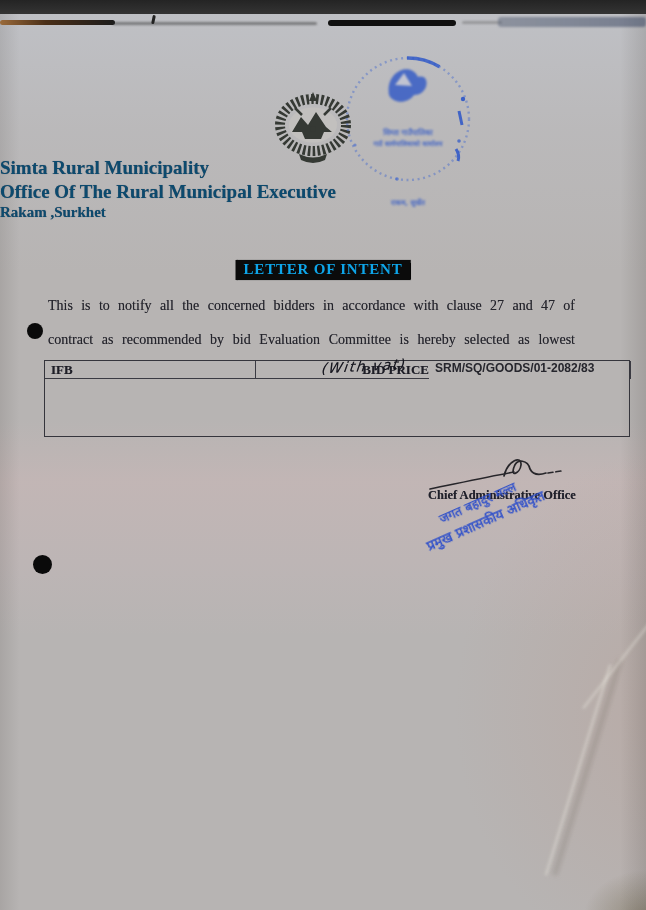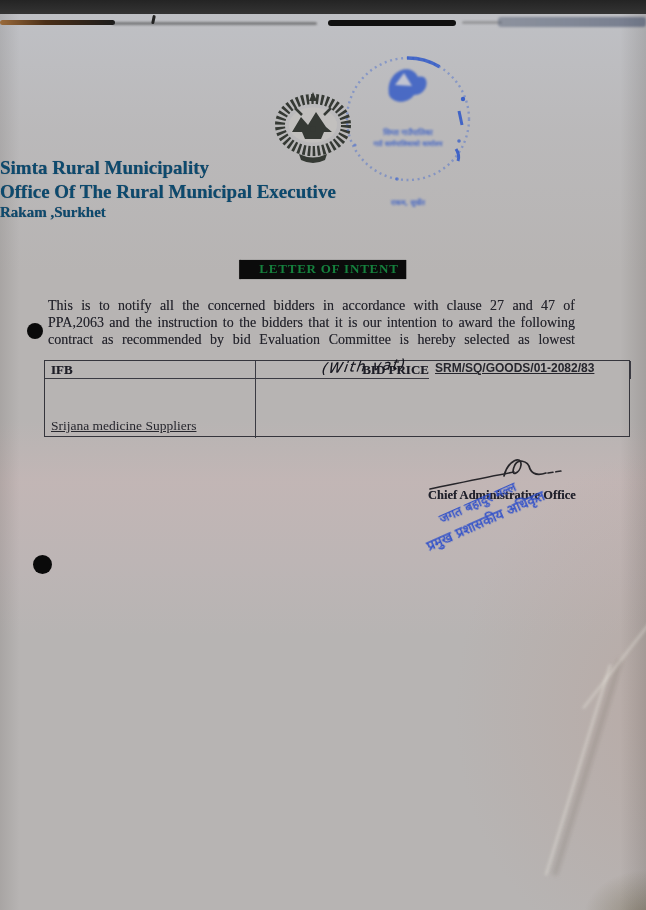--- a/index.html
+++ b/index.html
@@ -23,37 +23,37 @@
 
   
   .ctr{left:0;width:646px;font-weight:bold;color:#0c4a6e;
        text-shadow:0 0 .7px rgba(30,30,45,.55);}
   .h-muni{top:157px;font-size:19px;}
   .h-office{top:181px;font-size:19px;}
   .h-addr1{top:204px;font-size:15px;}
   .h-addr2{top:221px;font-size:15px;}
 
   .loi{left:50%;top:260px;transform:translateX(-50%);background:#0b0b0b;
-       color:#15803d;font-weight:bold;font-size:13px;letter-spacing:.8px;
-       padding:1px 8px 2px 20px;white-space:nowrap;box-shadow:0 0 1px #000;}
+       color:#0ea5e9;font-weight:bold;font-size:15px;letter-spacing:.8px;
+       padding:1px 8px 2px 8px;white-space:nowrap;box-shadow:0 0 1px #000;}
   .dateline{top:280px;font-size:15px;}
 
   .bodyline{left:48px;width:527px;font-size:14px;line-height:17px;
        text-align:justify;text-align-last:justify;color:#24242b;
        text-shadow:0 0 .5px rgba(30,30,45,.5);}
   .bodyline.last{text-align-last:left;}
 
   
   .tbl{left:44px;top:360px;width:586px;height:77px;border:1.6px solid #35353c;
        display:grid;grid-template-columns:211px 173px 202px;grid-template-rows:18px 59px;}
   .cell{border-right:1.3px solid #3a3a42;padding-left:6px;overflow:visible;position:relative;}
   .cell.lastcol{border-right:none;text-align:right;}
   .cell.hdr{border-bottom:1.3px solid #3a3a42;font-weight:bold;font-size:13px;color:#1e1e26;
        line-height:17px;text-shadow:0 0 .5px rgba(30,30,45,.5);}
-  .cell.data{display:flex;align-items:flex-end;padding-bottom:4px;text-decoration:underline;}
+  .cell.data{display:flex;align-items:flex-end;padding-bottom:4px;}
   .mono-sans{font-family:"Liberation Sans",sans-serif;font-size:12px;font-weight:600;color:#26262d;}
   .serif-cell{font-size:13.5px;color:#26262d;}
   .vat-note{position:absolute;left:66px;top:-3px;font-family:"DejaVu Sans",sans-serif;
        font-style:italic;font-size:14px;letter-spacing:1.5px;color:#16161e;
        transform:rotate(-3deg) skewX(-12deg);white-space:nowrap;font-weight:500;}
 
   
   .officer{left:428px;top:488px;font-weight:bold;font-size:12.5px;color:#20202a;
        text-shadow:0 0 .5px rgba(30,30,45,.5);white-space:nowrap;}
   .inkstamp{left:397px;top:499px;width:176px;transform:rotate(-24deg);
@@ -129,31 +129,29 @@
     <div class="seal-textwrap" style="top:101px;font-size:7px;margin-top:48px;">राकम, सुर्खेत</div>
   </div>
 
   <div class="abs ctr h-muni">Simta Rural  Municipality</div>
   <div class="abs ctr h-office">Office Of The Rural Municipal Executive</div>
   <div class="abs ctr h-addr1">Rakam ,Surkhet</div>
 
   <div class="abs loi">LETTER OF INTENT</div>
 
   <div class="abs bodyline" style="top:297px;">This is to notify all the concerned bidders in accordance with clause 27 and 47 of</div>
-  <div class="abs bodyline" style="top:314px;">PPA,2063 and the instruction to the bidders that it is our intention to award the following</div>
   <div class="abs bodyline" style="top:331px;">contract as recommended by bid Evaluation Committee is hereby selected as lowest</div>
 
   <div class="abs tbl">
     <div class="cell hdr">IFB</div>
     <div class="cell hdr lastcol">
       <span>BID PRICE</span>
       <span class="vat-note">(With vat)</span>
     </div>
     <div class="cell data mono-sans">SRM/SQ/GOODS/01-2082/83</div>
-    <div class="cell data serif-cell">Srijana medicine Suppliers</div>
   </div>
 
   <svg class="abs" style="left:424px;top:453px;" width="160" height="44" viewBox="0 0 160 44">
     <g fill="none" stroke="#17171c" stroke-width="1.7" stroke-linecap="round" opacity=".9">
       <path d="M6,36 C40,29 68,23 90,19"></path>
       <path d="M80,23 C84,7 98,2 97,12 C96,20 86,25 90,14 C93,5 104,7 106,16 C109,22 116,22 122,20"></path>
       <path d="M124,20 l13,-2" stroke-dasharray="5 3"></path>
     </g>
   </svg>
 

